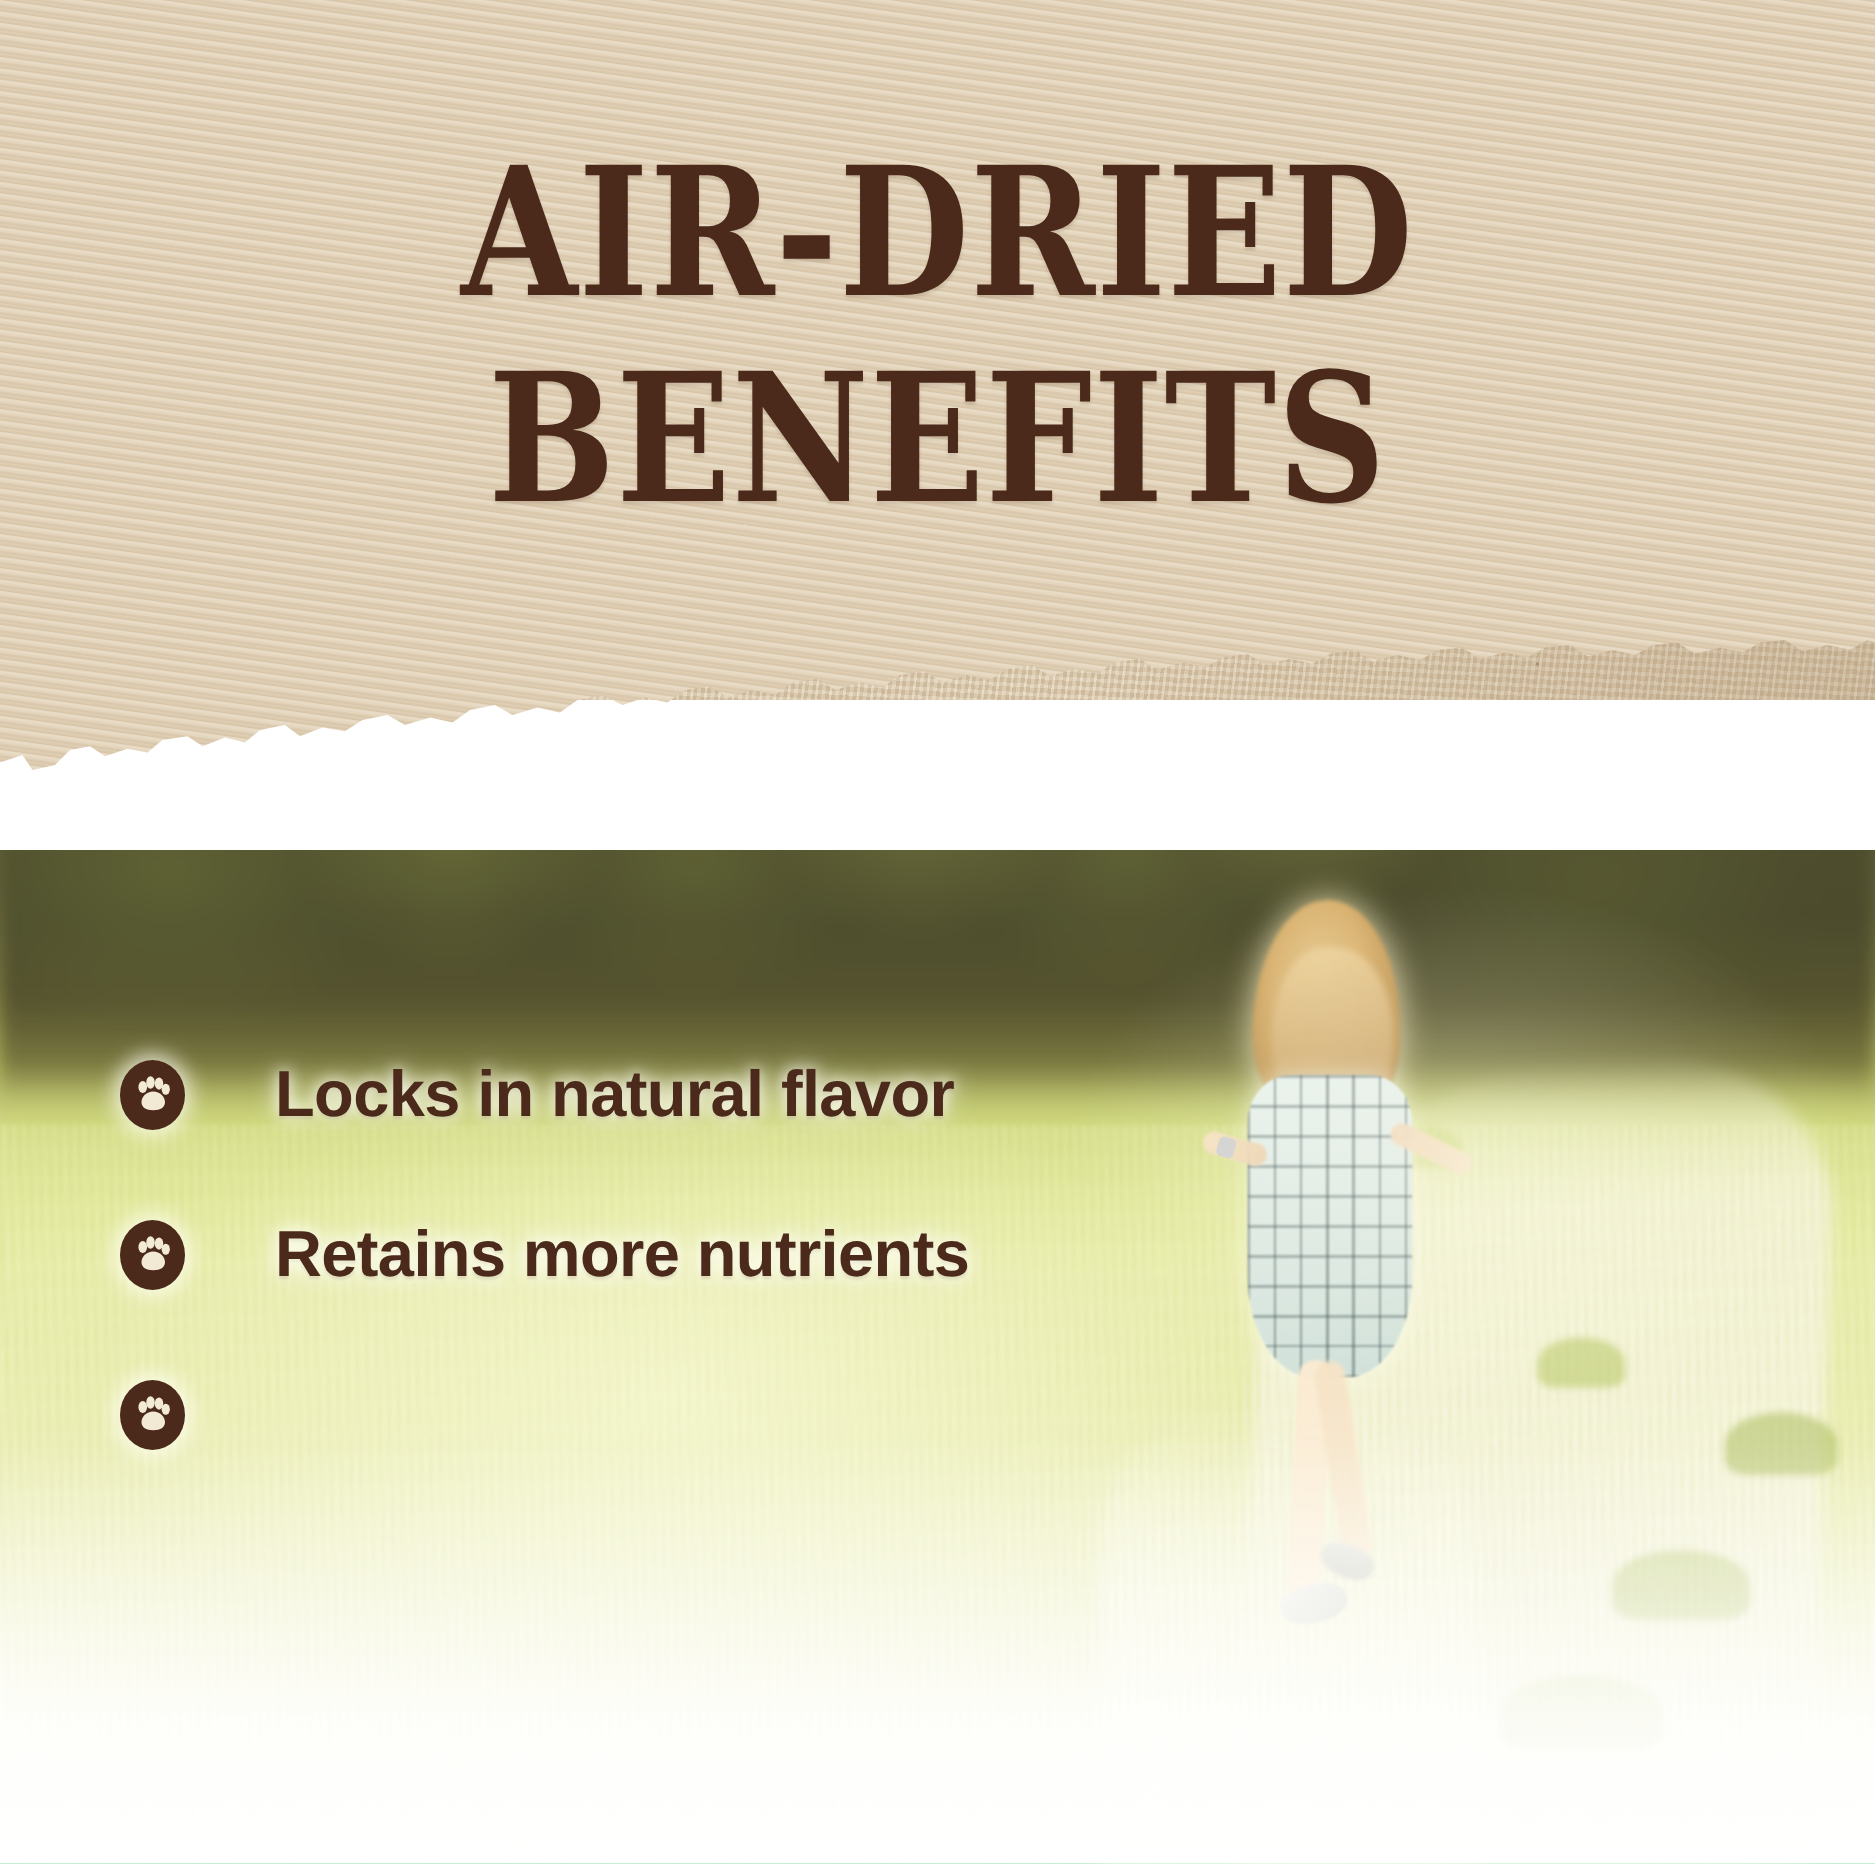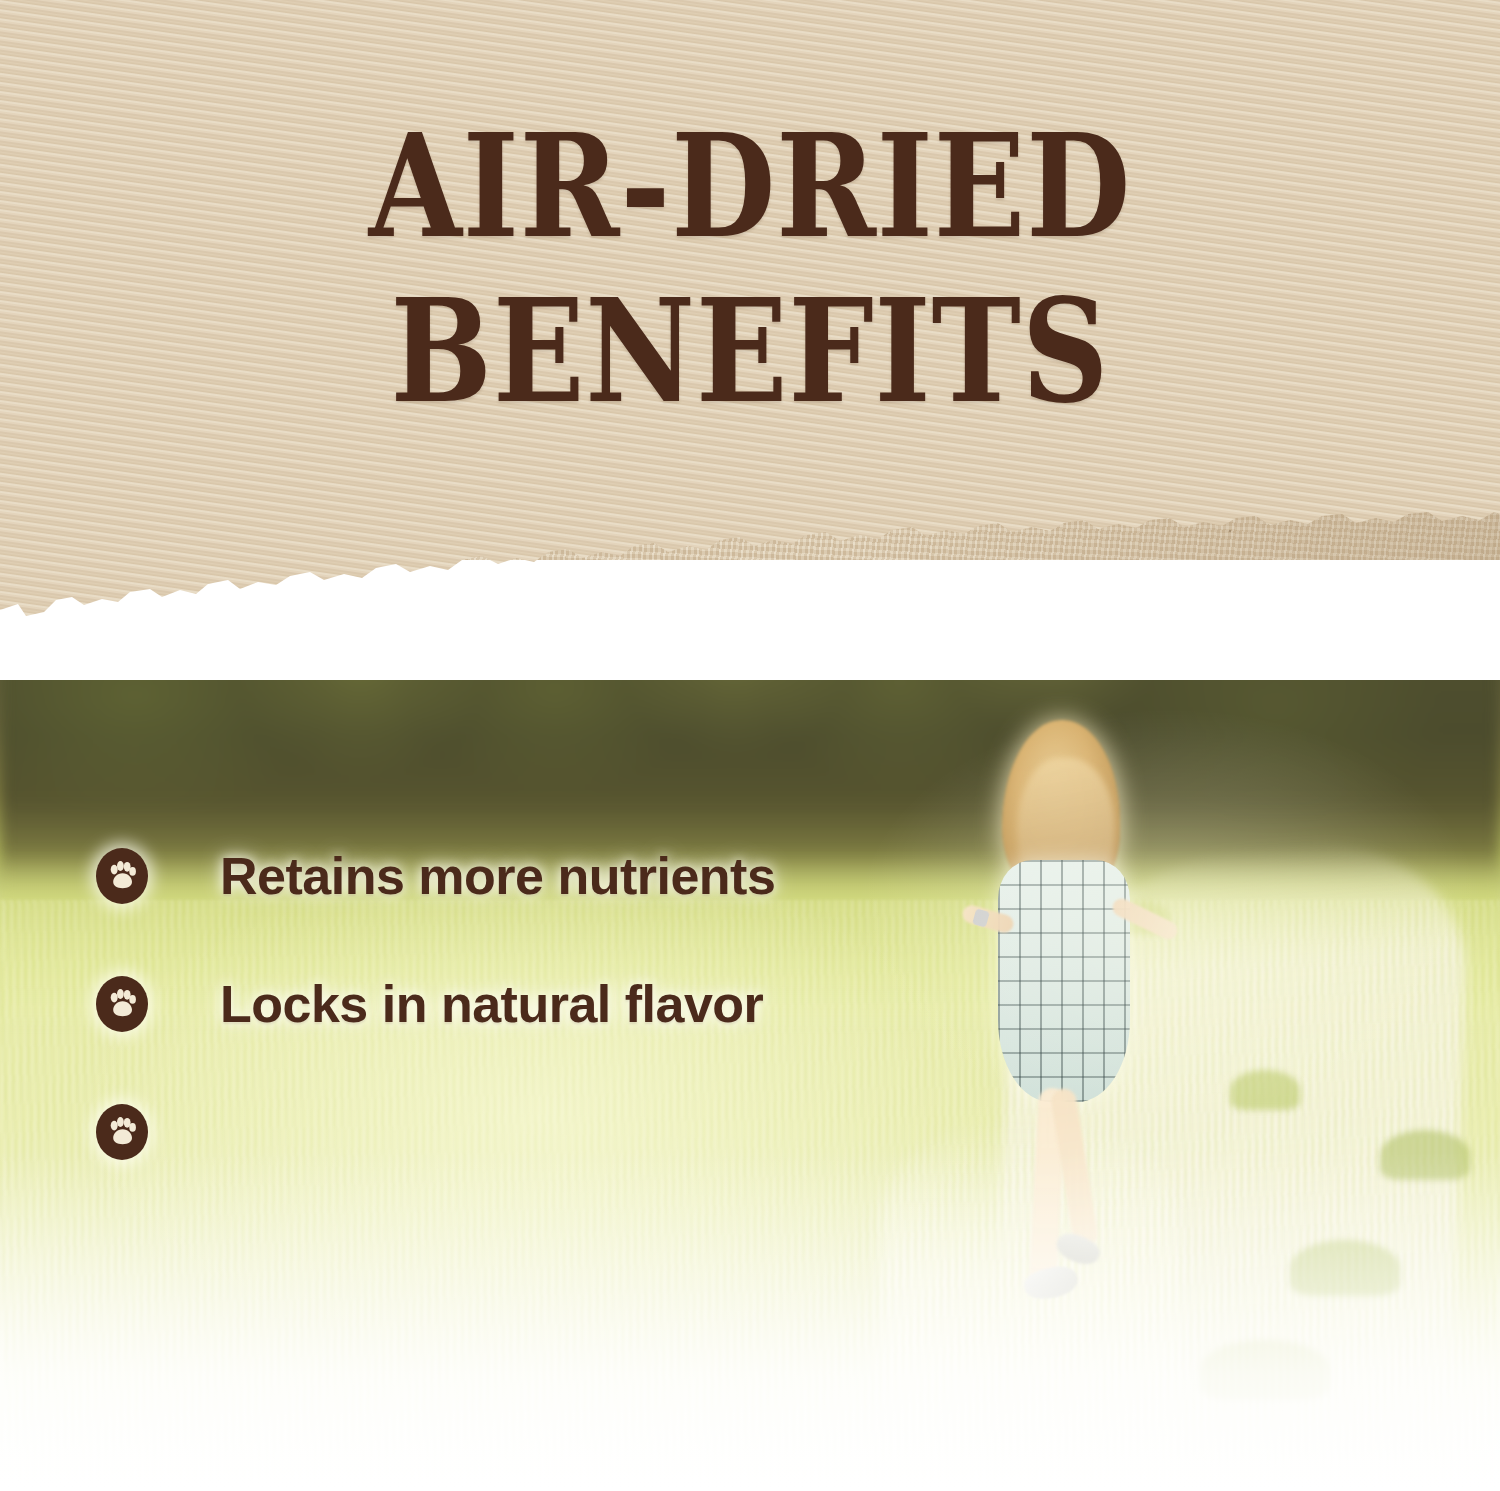--- a/index.html
+++ b/index.html
@@ -403,34 +403,34 @@
     <div class="bullet-row">
       <span class="paw-badge">
         <svg width="30" height="32" viewBox="0 0 30 32" aria-hidden="true">
           <ellipse cx="7.2" cy="9.6" rx="3.5" ry="4.8" fill="#f3ead6"></ellipse>
           <ellipse cx="13.4" cy="6.0" rx="3.4" ry="5.0" fill="#f3ead6"></ellipse>
           <ellipse cx="20.2" cy="6.8" rx="3.4" ry="4.9" fill="#f3ead6"></ellipse>
           <ellipse cx="25.6" cy="11.4" rx="3.3" ry="4.4" fill="#f3ead6"></ellipse>
           <path d="M15.6 13.2c5.4 0 9.4 4.2 9.4 8.6 0 4.0-3.6 6.4-9.4 6.4S6.2 25.8 6.2 21.8c0-4.4 4.0-8.6 9.4-8.6z" fill="#f3ead6"></path>
         </svg>
       </span>
-      <span class="bullet-text">Retains more nutrients</span>
+      <span class="bullet-text">Locks in natural flavor</span>
     </div>
 
     <div class="bullet-row">
       <span class="paw-badge">
         <svg width="30" height="32" viewBox="0 0 30 32" aria-hidden="true">
           <ellipse cx="7.2" cy="9.6" rx="3.5" ry="4.8" fill="#f3ead6"></ellipse>
           <ellipse cx="13.4" cy="6.0" rx="3.4" ry="5.0" fill="#f3ead6"></ellipse>
           <ellipse cx="20.2" cy="6.8" rx="3.4" ry="4.9" fill="#f3ead6"></ellipse>
           <ellipse cx="25.6" cy="11.4" rx="3.3" ry="4.4" fill="#f3ead6"></ellipse>
           <path d="M15.6 13.2c5.4 0 9.4 4.2 9.4 8.6 0 4.0-3.6 6.4-9.4 6.4S6.2 25.8 6.2 21.8c0-4.4 4.0-8.6 9.4-8.6z" fill="#f3ead6"></path>
         </svg>
       </span>
-      <span class="bullet-text">Locks in natural flavor</span>
+      <span class="bullet-text">Retains more nutrients</span>
     </div>
 
     <div class="bullet-row">
       <span class="paw-badge">
         <svg width="30" height="32" viewBox="0 0 30 32" aria-hidden="true">
           <ellipse cx="7.2" cy="9.6" rx="3.5" ry="4.8" fill="#f3ead6"></ellipse>
           <ellipse cx="13.4" cy="6.0" rx="3.4" ry="5.0" fill="#f3ead6"></ellipse>
           <ellipse cx="20.2" cy="6.8" rx="3.4" ry="4.9" fill="#f3ead6"></ellipse>
           <ellipse cx="25.6" cy="11.4" rx="3.3" ry="4.4" fill="#f3ead6"></ellipse>
           <path d="M15.6 13.2c5.4 0 9.4 4.2 9.4 8.6 0 4.0-3.6 6.4-9.4 6.4S6.2 25.8 6.2 21.8c0-4.4 4.0-8.6 9.4-8.6z" fill="#f3ead6"></path>

